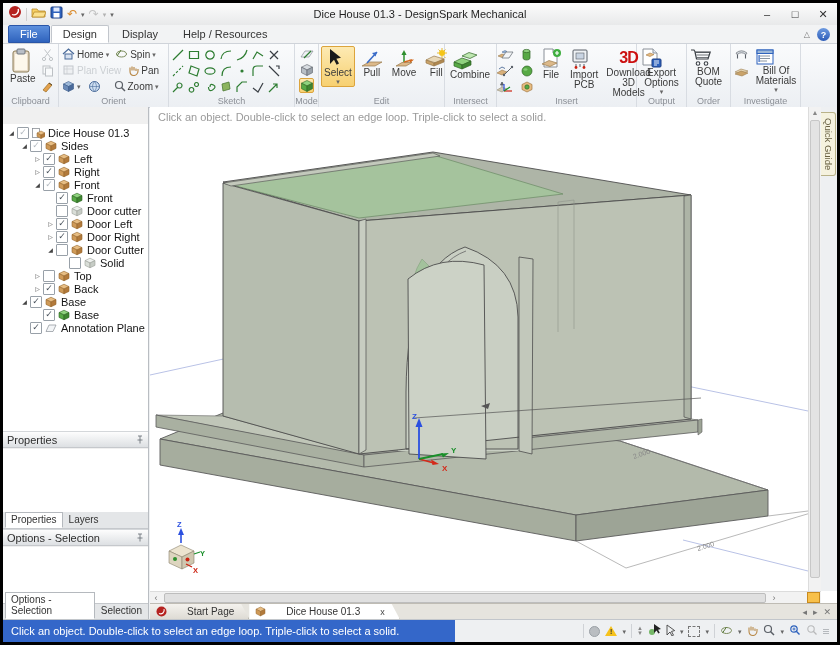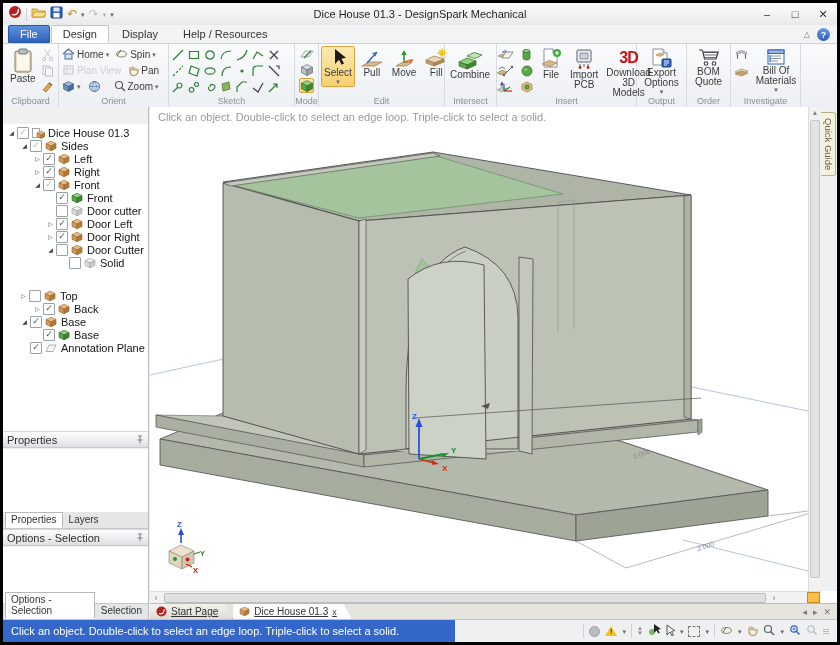--- a/index.html
+++ b/index.html
@@ -20,21 +20,21 @@
   .mtab.file{background:linear-gradient(#5d90dd,#2f63bd);color:#fff;border:1px solid #2a56a8;}
   .mtab.active{background:#fff;border:1px solid #c2c6cc;border-bottom-color:#fff;}
   .tabsrow-right{margin-left:auto;display:flex;align-items:center;gap:7px;padding-right:7px;padding-bottom:2px;}
   .collapse{font-size:8px;color:#777;}
   .helpbtn{width:13px;height:13px;border-radius:50%;background:linear-gradient(#6d9ae0,#2d5cb8);color:#fff;font-size:9px;font-weight:bold;display:flex;align-items:center;justify-content:center;}
   
   .ribbon{position:absolute;top:41px;left:0;right:0;height:63px;background:linear-gradient(#fafbfc,#eceff3);border-bottom:1px solid #c6cbd4;display:flex;}
   .rgroup{position:relative;height:100%;border-right:1px solid #d8dce2;flex:0 0 auto;box-sizing:border-box;}
   .glabel{position:absolute;bottom:1px;left:0;right:0;text-align:center;font-size:9px;color:#8b8f96;white-space:nowrap;}
   .gcontent{height:50px;display:flex;align-items:flex-start;padding-top:2px;box-sizing:border-box;}
-  .bb{display:flex;flex-direction:column;align-items:center;font-size:10px;color:#3a3a3a;padding:1px 2px;border-radius:2px;text-align:center;line-height:10px;border:1px solid transparent;}
+  .bb{display:flex;flex-direction:column;font-size:10px;color:#3a3a3a;padding:1px 2px;border-radius:2px;text-align:center;line-height:10px;border:1px solid transparent;}
   .bb.sel{background:linear-gradient(#fdeab3,#f7d071);border:1px solid #dca43c;}
   .minicol{display:flex;flex-direction:column;gap:1px;padding:1px;}
   .mi{width:15px;height:15px;display:flex;align-items:center;justify-content:center;border-radius:2px;}
   .mi.act{background:linear-gradient(#fdeab3,#f7d071);border:1px solid #dca43c;box-sizing:border-box;}
   .orow{display:flex;align-items:center;gap:2px;height:16px;font-size:10px;color:#3a3a3a;white-space:nowrap;}
   .sgrid{display:grid;grid-template-columns:repeat(7,16px);grid-auto-rows:16px;padding:1px 1px;align-items:center;justify-items:center;}
   .gray{color:#9aa0a6;}
   
   .leftcol{position:absolute;left:0;top:104px;width:146px;height:512px;background:#f0f0f0;border-right:1px solid #b9bdc2;box-sizing:border-box;}
   .phdr{position:absolute;left:0;right:0;height:17px;background:linear-gradient(#fdfdfd,#dde0e3);border-top:1px solid #d4d7da;border-bottom:1px solid #c5c8cc;display:flex;align-items:center;font-size:11px;color:#2e2e2e;padding:0 4px;box-sizing:border-box;}
@@ -59,21 +59,21 @@
   .varrow{width:100%;height:12px;font-size:7px;color:#888;text-align:center;line-height:12px;}
   .vthumb{position:absolute;left:1px;right:1px;top:13px;height:456px;background:#e3e3e3;border:1px solid #c7c7c7;border-radius:2px;}
   .qgstrip{position:absolute;left:671px;top:0;right:0;height:484px;background:#eef0f2;}
   .qgtab{position:absolute;left:0px;top:5px;width:15px;height:64px;background:#f5f2df;border:1px solid #b9b289;border-left:none;border-radius:0 3px 3px 0;writing-mode:vertical-rl;font-size:9.5px;color:#6a6244;display:flex;align-items:center;justify-content:center;box-sizing:border-box;}
   .hscroll{position:absolute;left:0;top:484px;width:671px;height:12px;background:#f2f2f2;border-top:1px solid #dcdcdc;display:flex;align-items:center;box-sizing:border-box;}
   .harrow{width:12px;font-size:9px;color:#777;text-align:center;}
   .hthumb{height:8px;background:#e0e0e0;border:1px solid #bdbdbd;border-radius:2px;flex:0 0 600px;margin:0 2px;}
   .splitwidget{width:11px;height:9px;background:#f8c04a;border:1px solid #c88a1e;margin-left:auto;margin-right:1px;}
   
   .doctabs{position:absolute;left:147px;right:0;bottom:23px;height:16px;background:#e6e4de;border-top:1px solid #bfbcb4;display:flex;align-items:stretch;box-sizing:border-box;}
-  .dtab{display:flex;align-items:center;gap:4px;font-size:10px;color:#333;padding:0 14px 0 6px;background:linear-gradient(#f4f2ee,#dedbd4);clip-path:polygon(0 0,calc(100% - 8px) 0,100% 100%,0 100%);border-right:1px solid #b9b6ae;text-decoration:underline;}
+  .dtab{display:flex;align-items:center;gap:20px;font-size:10px;color:#333;padding:0 14px 0 6px;background:linear-gradient(#f4f2ee,#dedbd4);clip-path:polygon(0 0,calc(100% - 8px) 0,100% 100%,0 100%);border-right:1px solid #b9b6ae;}
   .dtab.active{background:#fff;}
   .dclose{color:#444;font-size:9px;}
   .dnav{margin-left:auto;display:flex;align-items:center;gap:6px;padding-right:6px;font-size:9px;color:#777;}
   
   .statusbar{position:absolute;left:0;right:0;bottom:0;height:23px;background:#eef0f2;border-top:1px solid #c2c6cb;display:flex;align-items:center;box-sizing:border-box;}
   .sbmsg{width:452px;height:100%;background:#3467c9;color:#fff;font-size:11px;display:flex;align-items:center;padding-left:8px;box-sizing:border-box;white-space:nowrap;}
   .sbicons{margin-left:auto;display:flex;align-items:center;gap:5px;padding-right:6px;}
   .ssep{width:1px;height:14px;background:#cfd2d6;}
   .sdot{width:9px;height:9px;border-radius:50%;background:#b9bdc1;border:1px solid #9aa0a6;}
   .warn{width:0;height:0;border-left:6px solid transparent;border-right:6px solid transparent;border-bottom:10px solid #f6c21c;position:relative;}
@@ -687,21 +687,21 @@
         <div class="trow" style="padding-left: 55px;">
           <span class="texp"></span>
           <span class="tcb unchecked"></span>
           <span class="ticon"><svg viewBox="0 0 12 12" width="12" height="12">
               <path d="M6 1.2L11 3.6 6 6 1 3.6z" fill="#eef1ee" stroke="#9aa098" stroke-width="0.6"></path>
               <path d="M1 3.6L6 6v4.8L1 8.4z" fill="#d9ded8" stroke="#9aa098" stroke-width="0.6"></path>
               <path d="M6 6l5-2.4v4.8L6 10.8z" fill="#c6ccc5" stroke="#9aa098" stroke-width="0.6"></path>
             </svg></span>
           <span class="tlab">Solid</span>
         </div>
-        <div class="trow" style="padding-left: 15px; margin-top: 20px;">
+        <div class="trow" style="padding-left: 29px;">
           <span class="texp">▷</span>
           <span class="tcb unchecked"></span>
           <span class="ticon"><svg viewBox="0 0 12 12" width="12" height="12">
               <path d="M6 1.2L11 3.6 6 6 1 3.6z" fill="#e7bd83" stroke="#96662c" stroke-width="0.6"></path>
               <path d="M1 3.6L6 6v4.8L1 8.4z" fill="#cf9a58" stroke="#96662c" stroke-width="0.6"></path>
               <path d="M6 6l5-2.4v4.8L6 10.8z" fill="#b27a3b" stroke="#96662c" stroke-width="0.6"></path>
             </svg></span>
           <span class="tlab">Top</span>
         </div>
         <div class="trow" style="padding-left: 29px;">

